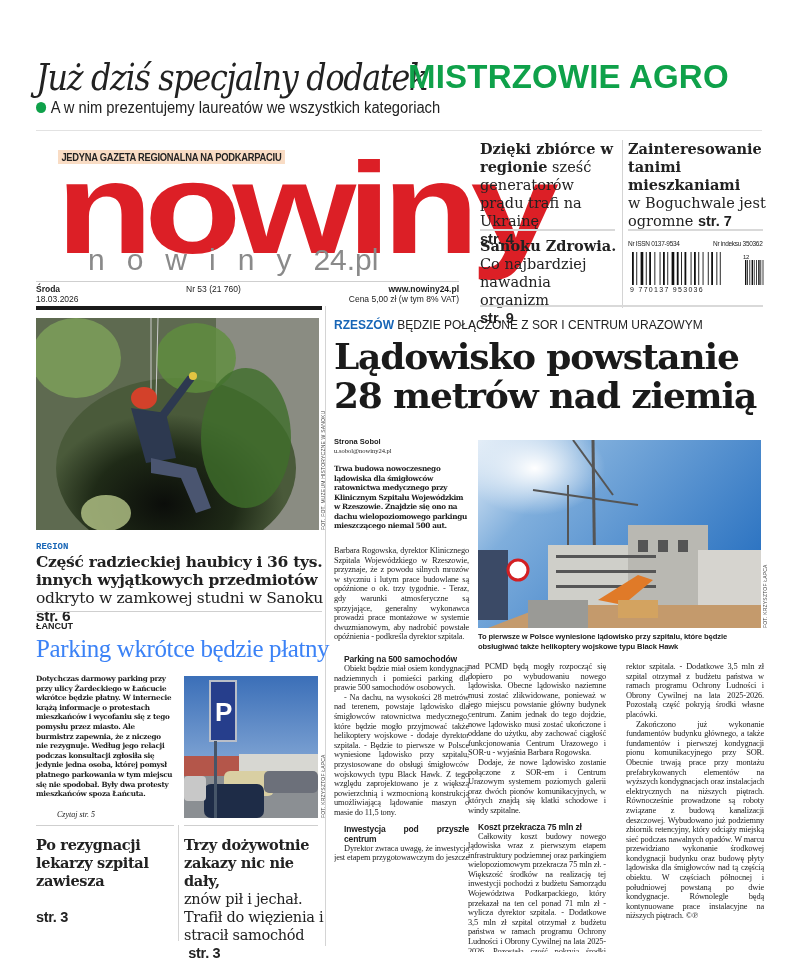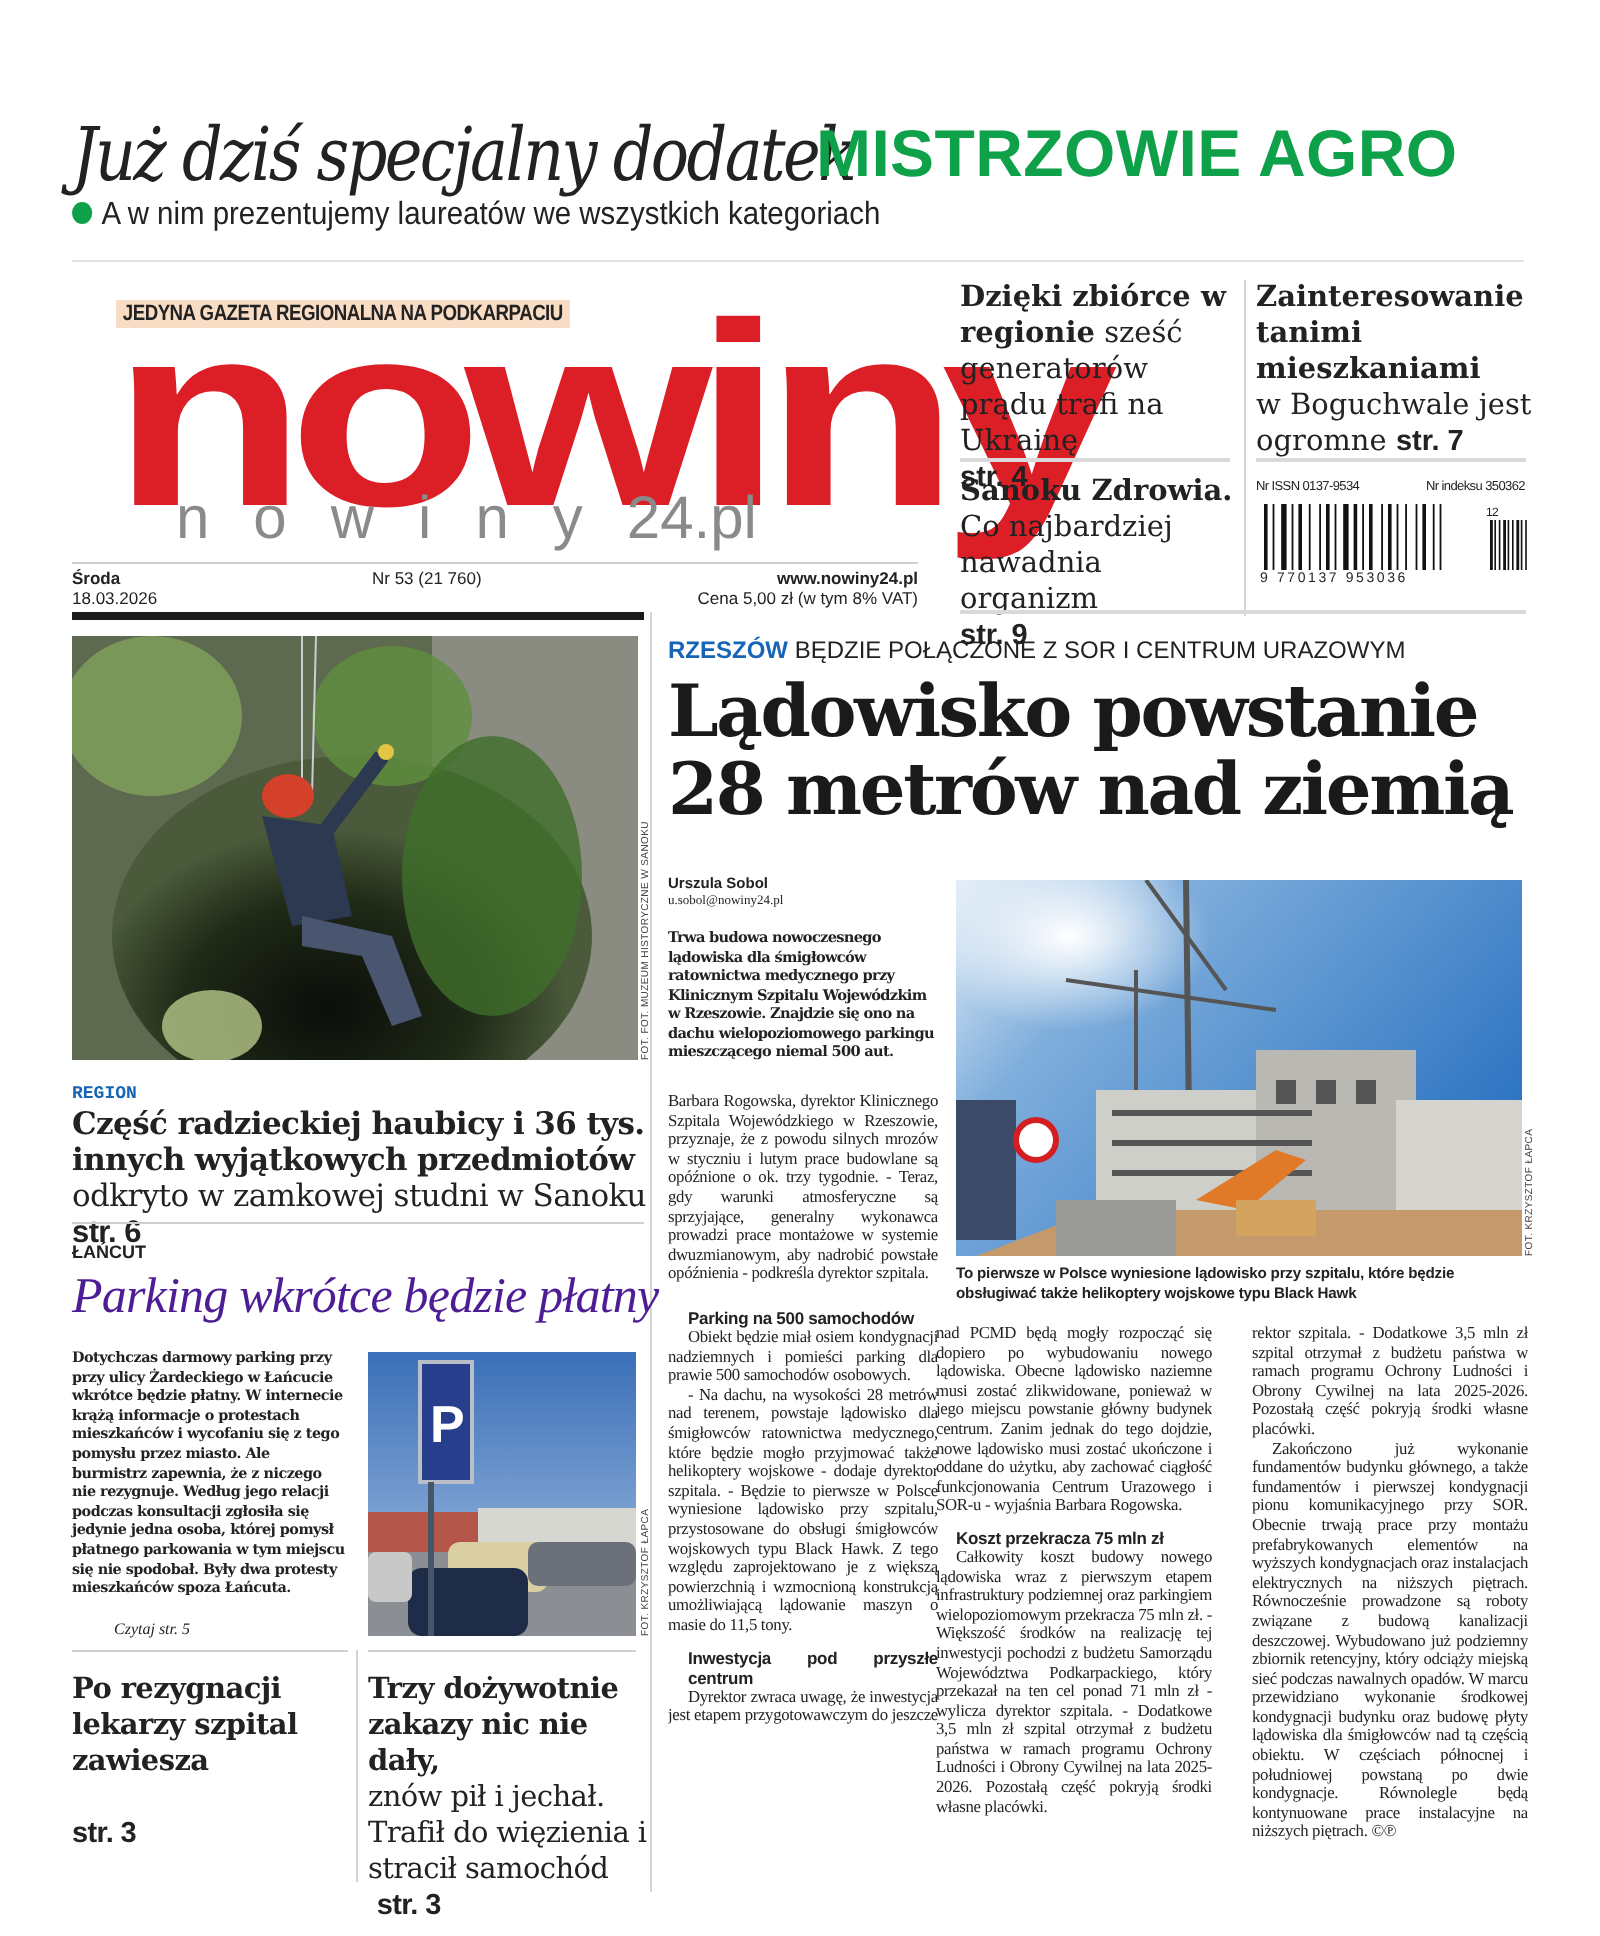--- a/index.html
+++ b/index.html
@@ -36,21 +36,21 @@
   .barcode-meta { font-family: "Liberation Sans", sans-serif; font-size: 6.5px; color: #222; letter-spacing: -0.3px; }
 
   
   .photo { overflow: hidden; }
   .region-label { font-family: Liberation Mono, monospace; font-weight: 700; font-size: 9px; color: #1765b6; }
   .story-head { font-family: "DejaVu Serif", serif; font-size: 15.5px; line-height: 18px; color: #222; letter-spacing: -0.3px; }
   .story-head b { font-weight: 700; }
   .story-head .str { font-family: "Liberation Sans", sans-serif; font-weight: 700; }
 
   .city-label { font-family: "Liberation Sans", sans-serif; font-weight: 700; font-size: 9px; color: #222; }
-  .parking-head { font-family: "Liberation Serif", serif; font-size: 25px; color: #4c1d95; letter-spacing: -0.4px; white-space: nowrap; font-style: italic; }
+  .parking-head { font-family: "Liberation Serif", serif; font-size: 25px; color: #3b82f6; letter-spacing: -0.4px; white-space: nowrap; }
   .parking-body { font-family: "DejaVu Serif", serif; font-weight: 700; font-size: 7.2px; line-height: 9.6px; color: #222; letter-spacing: -0.25px; }
   .read-more { font-family: "Liberation Serif", serif; font-style: italic; font-size: 8px; color: #222; }
 
   .credit { font-family: "Liberation Sans", sans-serif; font-size: 5px; color: #444; writing-mode: vertical-rl; transform: rotate(180deg); letter-spacing: 0.2px; white-space: nowrap; }
 
   .bottom-teaser { font-family: "DejaVu Serif", serif; font-size: 14.5px; line-height: 18px; color: #222; letter-spacing: -0.3px; }
   .bottom-teaser b { font-weight: 700; margin-top: 17px; }
   .bottom-teaser .str { font-family: "Liberation Sans", sans-serif; font-weight: 700; }
 
   
@@ -216,21 +216,21 @@
   <b>Trzy dożywotnie zakazy nic nie dały,</b><br>
   <span>znów pił i jechał. Trafił do więzienia i stracił samochód</span><br>
   &nbsp;<span class="str">str. 3</span>
 </div>
 
 <div class="abs kicker"><b>RZESZÓW</b> <span>BĘDZIE POŁĄCZONE Z SOR I CENTRUM URAZOWYM</span></div>
 <div class="abs main-head">
   <div>Lądowisko powstanie</div>
   <div>28 metrów nad ziemią</div>
 </div>
-<div class="abs author">Urszula Sobol</div>
+<div class="abs author">Strona Sobol</div>
 <div class="abs email">u.sobol@nowiny24.pl</div>
 <div class="abs lead">Trwa budowa nowoczesnego lądowiska dla śmigłowców ratownictwa medycznego przy Klinicznym Szpitalu Wojewódzkim w Rzeszowie. Znajdzie się ono na dachu wielopoziomowego parkingu mieszczącego niemal 500 aut.</div>
 
 <div class="abs body-col" style="left:334px; top:546px; width:135px;">
   <p class="noindent">Barbara Rogowska, dyrektor Klinicznego Szpitala Wojewódzkiego w Rzeszowie, przyznaje, że z powodu silnych mrozów w styczniu i lutym prace budowlane są opóźnione o ok. trzy tygodnie. - Teraz, gdy warunki atmosferyczne są sprzyjające, generalny wykonawca prowadzi prace montażowe w systemie dwuzmianowym, aby nadrobić powstałe opóźnienia - podkreśla dyrektor szpitala.</p>
 </div>
 
 <div class="abs photo" style="left:478px; top:440px; width:283px; height:188px;">
   <svg width="283" height="188">
     <defs>
@@ -275,20 +275,21 @@
 <div class="abs body-col" style="left:334px; top:654px; width:135px;">
   <div class="subhead" style="margin-top:0">Parking na 500 samochodów</div>
   <p>Obiekt będzie miał osiem kondygnacji nadziemnych i pomieści parking dla prawie 500 samochodów osobowych.</p>
   <p>- Na dachu, na wysokości 28 metrów nad terenem, powstaje lądowisko dla śmigłowców ratownictwa medycznego, które będzie mogło przyjmować także helikoptery wojskowe - dodaje dyrektor szpitala. - Będzie to pierwsze w Polsce wyniesione lądowisko przy szpitalu, przystosowane do obsługi śmigłowców wojskowych typu Black Hawk. Z tego względu zaprojektowano je z większą powierzchnią i wzmocnioną konstrukcją umożliwiającą lądowanie maszyn o masie do 11,5 tony.</p>
   <div class="subhead">Inwestycja pod przyszłe centrum</div>
   <p style="height:20px; overflow:hidden;">Dyrektor zwraca uwagę, że inwestycja jest etapem przygotowawczym do jeszcze większego przedsięwzięcia - budowy Podkarpackiego Centrum Medycyny Dziecięcej. - Prace nad PCMD będą mogły rozpocząć się dopiero po wybudowaniu nowego lądowiska. Obecne lądowisko naziemne musi zostać zlikwidowane, ponieważ w jego miejscu powstanie główny budynek centrum. Zanim jednak do tego dojdzie, nowe lądowisko musi zostać ukończone i oddane do użytku, aby zachować ciągłość funkcjonowania Centrum Urazowego i SOR-u - wyjaśnia Barbara Rogowska.</p>
 </div>
 
 <div class="abs body-col" style="left:468px; top:662px; width:138px; height:290px; overflow:hidden;">
   <p class="noindent">nad PCMD będą mogły rozpocząć się dopiero po wybudowaniu nowego lądowiska. Obecne lądowisko naziemne musi zostać zlikwidowane, ponieważ w jego miejscu powstanie główny budynek centrum. Zanim jednak do tego dojdzie, nowe lądowisko musi zostać ukończone i oddane do użytku, aby zachować ciągłość funkcjonowania Centrum Urazowego i SOR-u - wyjaśnia Barbara Rogowska.</p>
+  <p>Dodaje, że nowe lądowisko zostanie połączone z SOR-em i Centrum Urazowym systemem poziomych galerii oraz dwóch pionów komunikacyjnych, w których znajdą się klatki schodowe i windy szpitalne.</p>
   <div class="subhead">Koszt przekracza 75 mln zł</div>
   <p>Całkowity koszt budowy nowego lądowiska wraz z pierwszym etapem infrastruktury podziemnej oraz parkingiem wielopoziomowym przekracza 75 mln zł. - Większość środków na realizację tej inwestycji pochodzi z budżetu Samorządu Województwa Podkarpackiego, który przekazał na ten cel ponad 71 mln zł - wylicza dyrektor szpitala. - Dodatkowe 3,5 mln zł szpital otrzymał z budżetu państwa w ramach programu Ochrony Ludności i Obrony Cywilnej na lata 2025-2026. Pozostałą część pokryją środki własne placówki.</p>
 </div>
 
 <div class="abs body-col" style="left:626px; top:662px; width:138px; height:290px; overflow:hidden;">
   <p class="noindent">rektor szpitala. - Dodatkowe 3,5 mln zł szpital otrzymał z budżetu państwa w ramach programu Ochrony Ludności i Obrony Cywilnej na lata 2025-2026. Pozostałą część pokryją środki własne placówki.</p>
   <p>Zakończono już wykonanie fundamentów budynku głównego, a także fundamentów i pierwszej kondygnacji pionu komunikacyjnego przy SOR. Obecnie trwają prace przy montażu prefabrykowanych elementów na wyższych kondygnacjach oraz instalacjach elektrycznych na niższych piętrach. Równocześnie prowadzone są roboty związane z budową kanalizacji deszczowej. Wybudowano już podziemny zbiornik retencyjny, który odciąży miejską sieć podczas nawalnych opadów. W marcu przewidziano wykonanie środkowej kondygnacji budynku oraz budowę płyty lądowiska dla śmigłowców nad tą częścią obiektu. W częściach północnej i południowej powstaną po dwie kondygnacje. Równolegle będą kontynuowane prace instalacyjne na niższych piętrach. ©℗</p>
 </div>
 
 </body></html>

